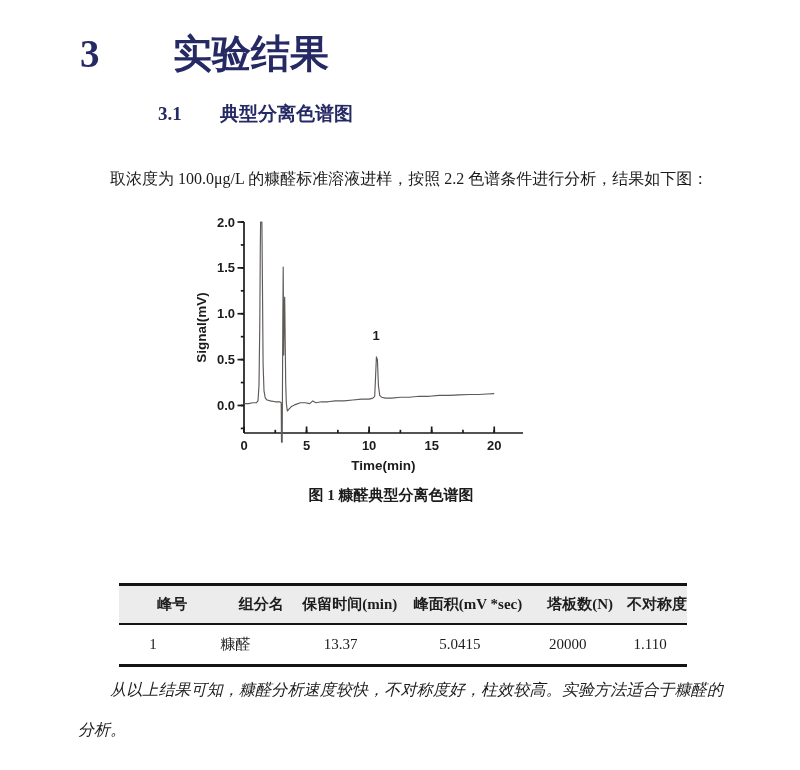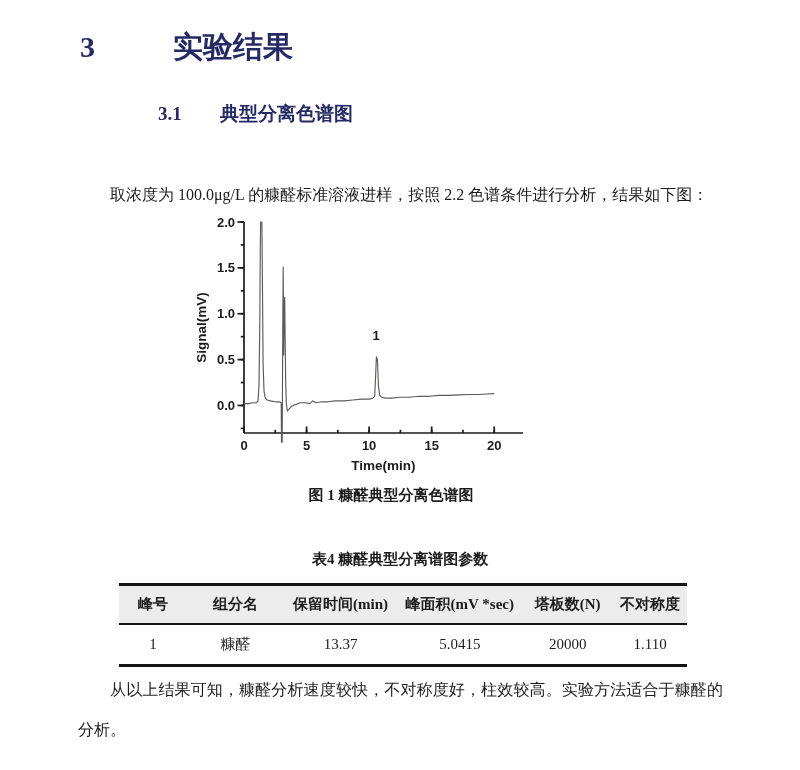--- a/index.html
+++ b/index.html
@@ -4,36 +4,36 @@
 <style>
   * { margin:0; padding:0; box-sizing:border-box; }
   html,body { background:#fff; }
   .page {
     position:relative; width:800px; height:770px; background:#ffffff;
     font-family:"Liberation Serif","DejaVu Serif",serif; color:#1c1c1c;
     overflow:hidden;
   }
   .h1 {
     position:absolute; top:27px; left:80px;
-    font-size:30px; font-weight:bold; color:#262a64;
+    font-size:39px; font-weight:bold; color:#262a64;
     font-family:"Liberation Serif","DejaVu Serif",serif;
   }
   .h1 .num { display:inline-block; width:93px; }
   .h2 {
     position:absolute; top:101px; left:110px;
     font-size:19px; font-weight:bold; color:#262a64;margin-left:48px;
   }
   .h2 .num { display:inline-block; width:62px; }
   .para {
     position:absolute; left:78px; width:645px;
     font-size:16px; line-height:26px; text-align:justify; text-indent:2em;
     color:#1c1c1c;
   }
-  .para1 { top:166px;margin-top:16px; }
-  .para2 { top:670px; line-height:40px; }
+  .para1 { top:166px; }
+  .para2 { top:670px; line-height:40px;font-style:italic; }
   .chart-wrap { position:absolute; left:190px; top:208px; width:350px; height:270px; }
   svg text {
     font-family:"Liberation Sans","DejaVu Sans",sans-serif;
     font-weight:bold; fill:#1c1c1c;
   }
   svg .tick { font-size:13px; }
   svg .axlabel { font-size:13.5px; }
   svg .ax { stroke:#1a1a1a; stroke-width:1.7; }
   .caption {
     position:absolute; left:0; width:800px; text-align:center;
@@ -42,21 +42,21 @@
   .fig-caption { top:486px; padding-right:18px;text-align:center; }
   .tbl-caption { top:550px; }
   .tbl-wrap { position:absolute; left:119px; top:583px; width:568px; }
   table {
     width:100%; border-collapse:collapse; table-layout:fixed;
     border-top:3px solid #141414; border-bottom:3px solid #141414;
     font-size:15px;
   }
   thead th {
     background:#ececec; border-bottom:2px solid #141414;
-    font-weight:bold; text-align:center; padding:9px 0; height:37px;
+    font-weight:bold; text-align:right; padding:9px 0; height:37px;
   }
   tbody td { text-align:center; padding:10px 0; height:38px; font-weight:normal; }
   .c1{width:12%}.c2{width:17%}.c3{width:20%}.c4{width:22%}.c5{width:16%}.c6{width:13%}
 </style>
 </head>
 <body>
 
 <div class="page">
 
   <div class="h1">
@@ -114,21 +114,20 @@
         <text x="45" y="18.5" class="tick" text-anchor="end">2.0</text>
         <text x="193.5" y="262" class="axlabel" text-anchor="middle">Time(min)</text>
         <text x="16" y="119.5" class="axlabel" text-anchor="middle" transform="rotate(-90 16 119.5)">Signal(mV)</text>
         <polyline points="54.0,195.6 58.4,195.6 62.8,194.7 66.5,194.7 68.0,192.9 69.0,177.3 69.8,114.9 70.3,41.5 70.6,14.0 71.9,14.0 72.5,82.8 73.1,156.2 74.0,182.8 75.3,190.1 77.1,192.0 80.3,192.9 85.3,193.8 89.7,193.8 91.2,194.7 91.5,234.2 92.2,234.2 92.8,114.9 93.2,59.0 93.7,147.0 94.2,101.2 94.7,89.2 95.2,133.3 95.7,174.5 96.3,194.7 97.3,203.0 99.0,201.1 101.5,198.4 105.3,196.6 110.3,194.7 115.3,194.7 119.7,195.6 122.8,192.9 125.9,194.7 131.6,193.8 137.8,193.8 145.3,192.9 154.1,192.9 162.8,192.0 171.6,191.1 179.1,191.1 182.9,190.1 184.7,188.3 185.6,168.1 186.4,148.9 187.4,151.6 188.4,177.3 189.7,187.4 191.6,189.2 195.4,190.1 201.6,190.1 210.4,189.2 219.1,189.2 229.2,188.3 239.2,188.3 249.2,187.4 259.2,187.4 269.2,186.9 279.2,186.5 289.2,186.5 296.7,186.0 304.2,185.6" fill="none" stroke="#5e5a57" stroke-width="1.15" stroke-linejoin="round"></polyline>
         <text x="185.9932735426009" y="131.85652173913044" class="tick" text-anchor="middle">1</text>
       </svg>
   </div>
 
   <div class="caption fig-caption">图 1  糠醛典型分离色谱图</div>
 
-  <div class="caption tbl-caption">表4  糠醛典型分离谱图参数</div>
 
   <div class="tbl-wrap">
     <table>
       <colgroup>
         <col class="c1">
           <col class="c2">
           <col class="c3">
           <col class="c4">
           <col class="c5">
           <col class="c6">

